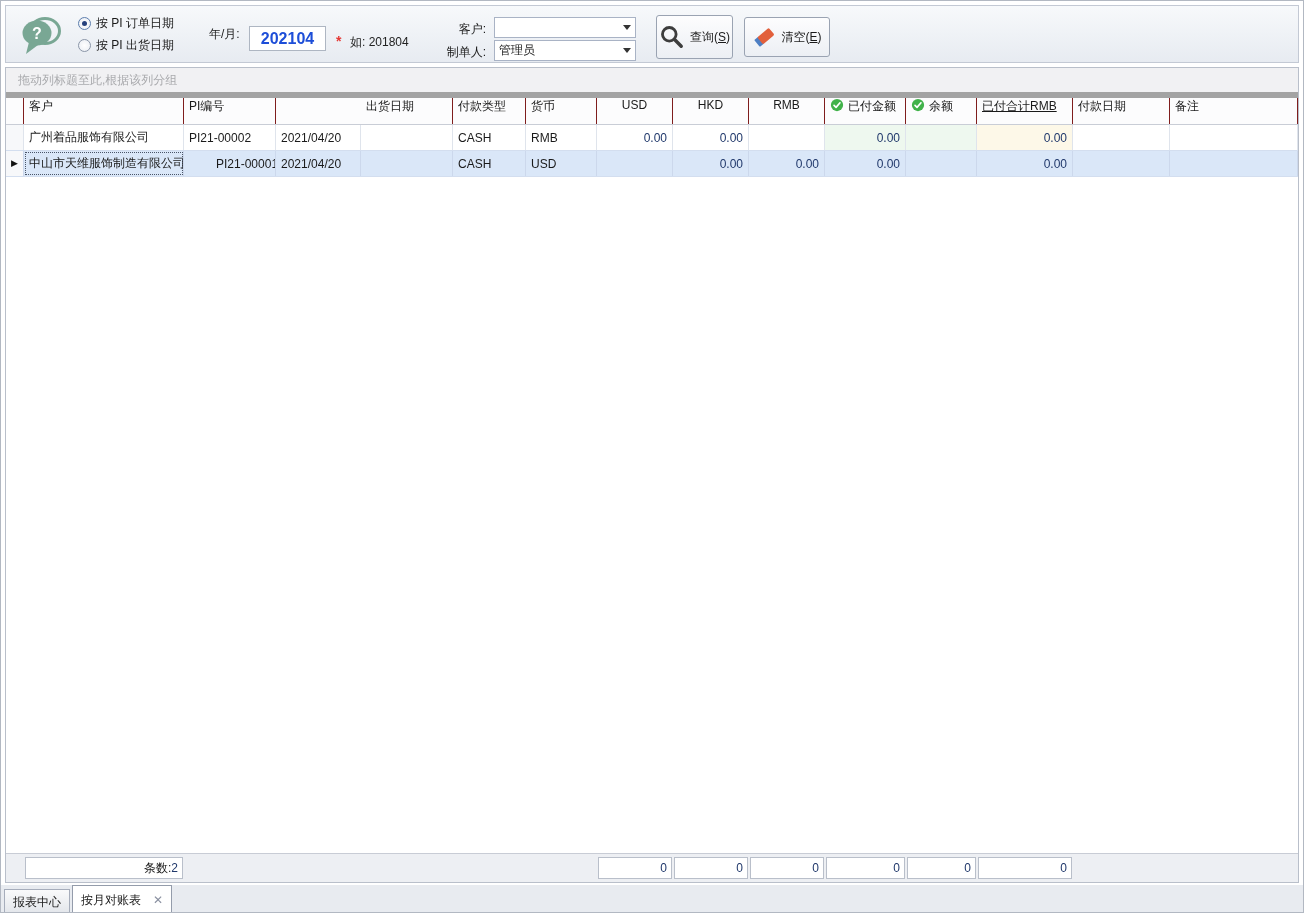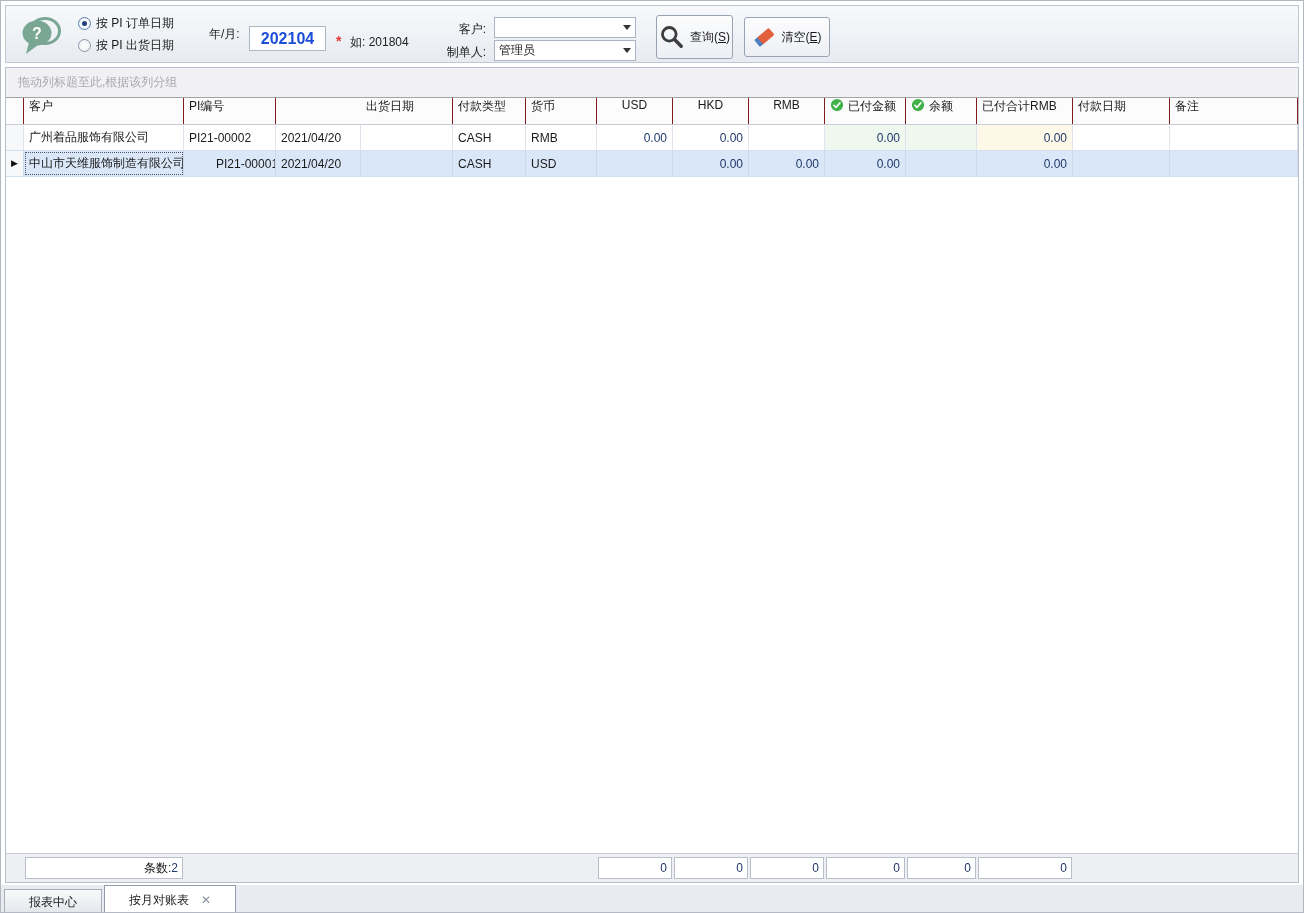--- a/index.html
+++ b/index.html
@@ -41,21 +41,21 @@
   .combo1 { top:11px; } .combo2 { top:34px; }
   .btn { position:absolute; border:1px solid #9aa3b2; border-radius:3px;
     background:linear-gradient(#fdfdfe,#eceff4); display:flex; align-items:center;
     justify-content:center; gap:5px; cursor:default; }
   .btn-search { left:650px; top:9px; width:77px; height:44px; }
   .btn-clear { left:738px; top:11px; width:86px; height:40px; }
   .mn { text-decoration:underline; }
   
   .grid-panel { position:absolute; left:4px; top:66px; width:1294px; height:816px;
     border:1px solid #b9bfca; background:#fff; display:flex; flex-direction:column; }
-  .group-bar { height:30px; background:#f1f1f3; border-bottom:1px solid #a3a3a3;
+  .group-bar { height:30px; background:#f1f1f3; border-bottom:6px solid #a3a3a3;
     color:#a9aaad; display:flex; align-items:center; padding-left:12px; flex:0 0 auto; }
   .ghead { display:flex; height:27px; background:#fcfcfd; border-bottom:1px solid #c9cdd6; flex:0 0 auto; }
   .hcell { flex:0 0 auto; border-right:1px solid #7f1d1d; display:flex; align-items:flex-start;
     padding:0 5px; gap:4px; overflow:hidden; white-space:nowrap; }
   .hcell.center { justify-content:center; }
   .chk { width:14px; height:14px; flex:0 0 auto; }
   .row { display:flex; height:26px; border-bottom:1px solid #d3deef; flex:0 0 auto; }
   .cell { flex:0 0 auto; border-right:1px solid #dfe4ec; display:flex; align-items:center;
     padding:0 5px; overflow:hidden; white-space:nowrap; background:#fff; }
   .cell.num { justify-content:flex-end; color:#20386b; }
@@ -71,21 +71,21 @@
     display:flex; align-items:center; flex:0 0 auto; }
   .fcell { flex:0 0 auto; height:100%; display:flex; align-items:center; padding:3px 1px; }
   .sumbox { flex:1; height:22px; background:#fff; border:1px solid #b9bfca;
     display:flex; align-items:center; justify-content:flex-end; padding:0 4px; color:#20386b; }
   .countbox { flex:1; height:22px; background:#fff; border:1px solid #b9bfca;
     display:flex; align-items:center; justify-content:flex-end; padding:0 4px; }
   .count-val { color:#20386b; }
   
   .tabstrip { position:absolute; left:0; right:0; top:884px; height:29px; background:#e8ebf0;
     display:flex; align-items:flex-end; padding-left:3px; }
-  .tab { height:25px; padding:0 24px; background:linear-gradient(#f9fafb,#e2e5ea);
+  .tab { height:25px; padding:0 8px; background:linear-gradient(#f9fafb,#e2e5ea);
     border:1px solid #a6adbb; border-bottom:none; display:flex; align-items:center;
     margin-right:2px; cursor:default; }
   .tab.active { height:29px; background:#fff; border-color:#949cab; }
   .tab-close { margin-left:12px; color:#8a90a0; font-weight:bold; font-size:12px; line-height:1; }
 </style>
 </head>
 <body>
 
 <div class="window">
 
@@ -188,21 +188,21 @@
           </svg>
           <span>已付金额</span>
         </div>
         <div class="hcell" style="width: 71px;">
           <svg viewBox="0 0 16 16" class="chk">
             <circle cx="8" cy="8" r="7" fill="#41b24a"></circle>
             <path d="M4.6 8.5l2.3 2.2 4.5-5.2" stroke="#fff" stroke-width="1.9" fill="none" stroke-linecap="round" stroke-linejoin="round"></path>
           </svg>
           <span>余额</span>
         </div>
-        <div class="hcell" style="width: 96px;">
+        <div class="hcell" style="width: 96px; text-decoration: underline;">
           <span>已付合计RMB</span>
         </div>
         <div class="hcell" style="width: 97px;">
           <span>付款日期</span>
         </div>
         <div class="hcell" style="flex: 1 1 auto;">
           <span>备注</span>
         </div>
       </div>
     <div id="grid-rows">

